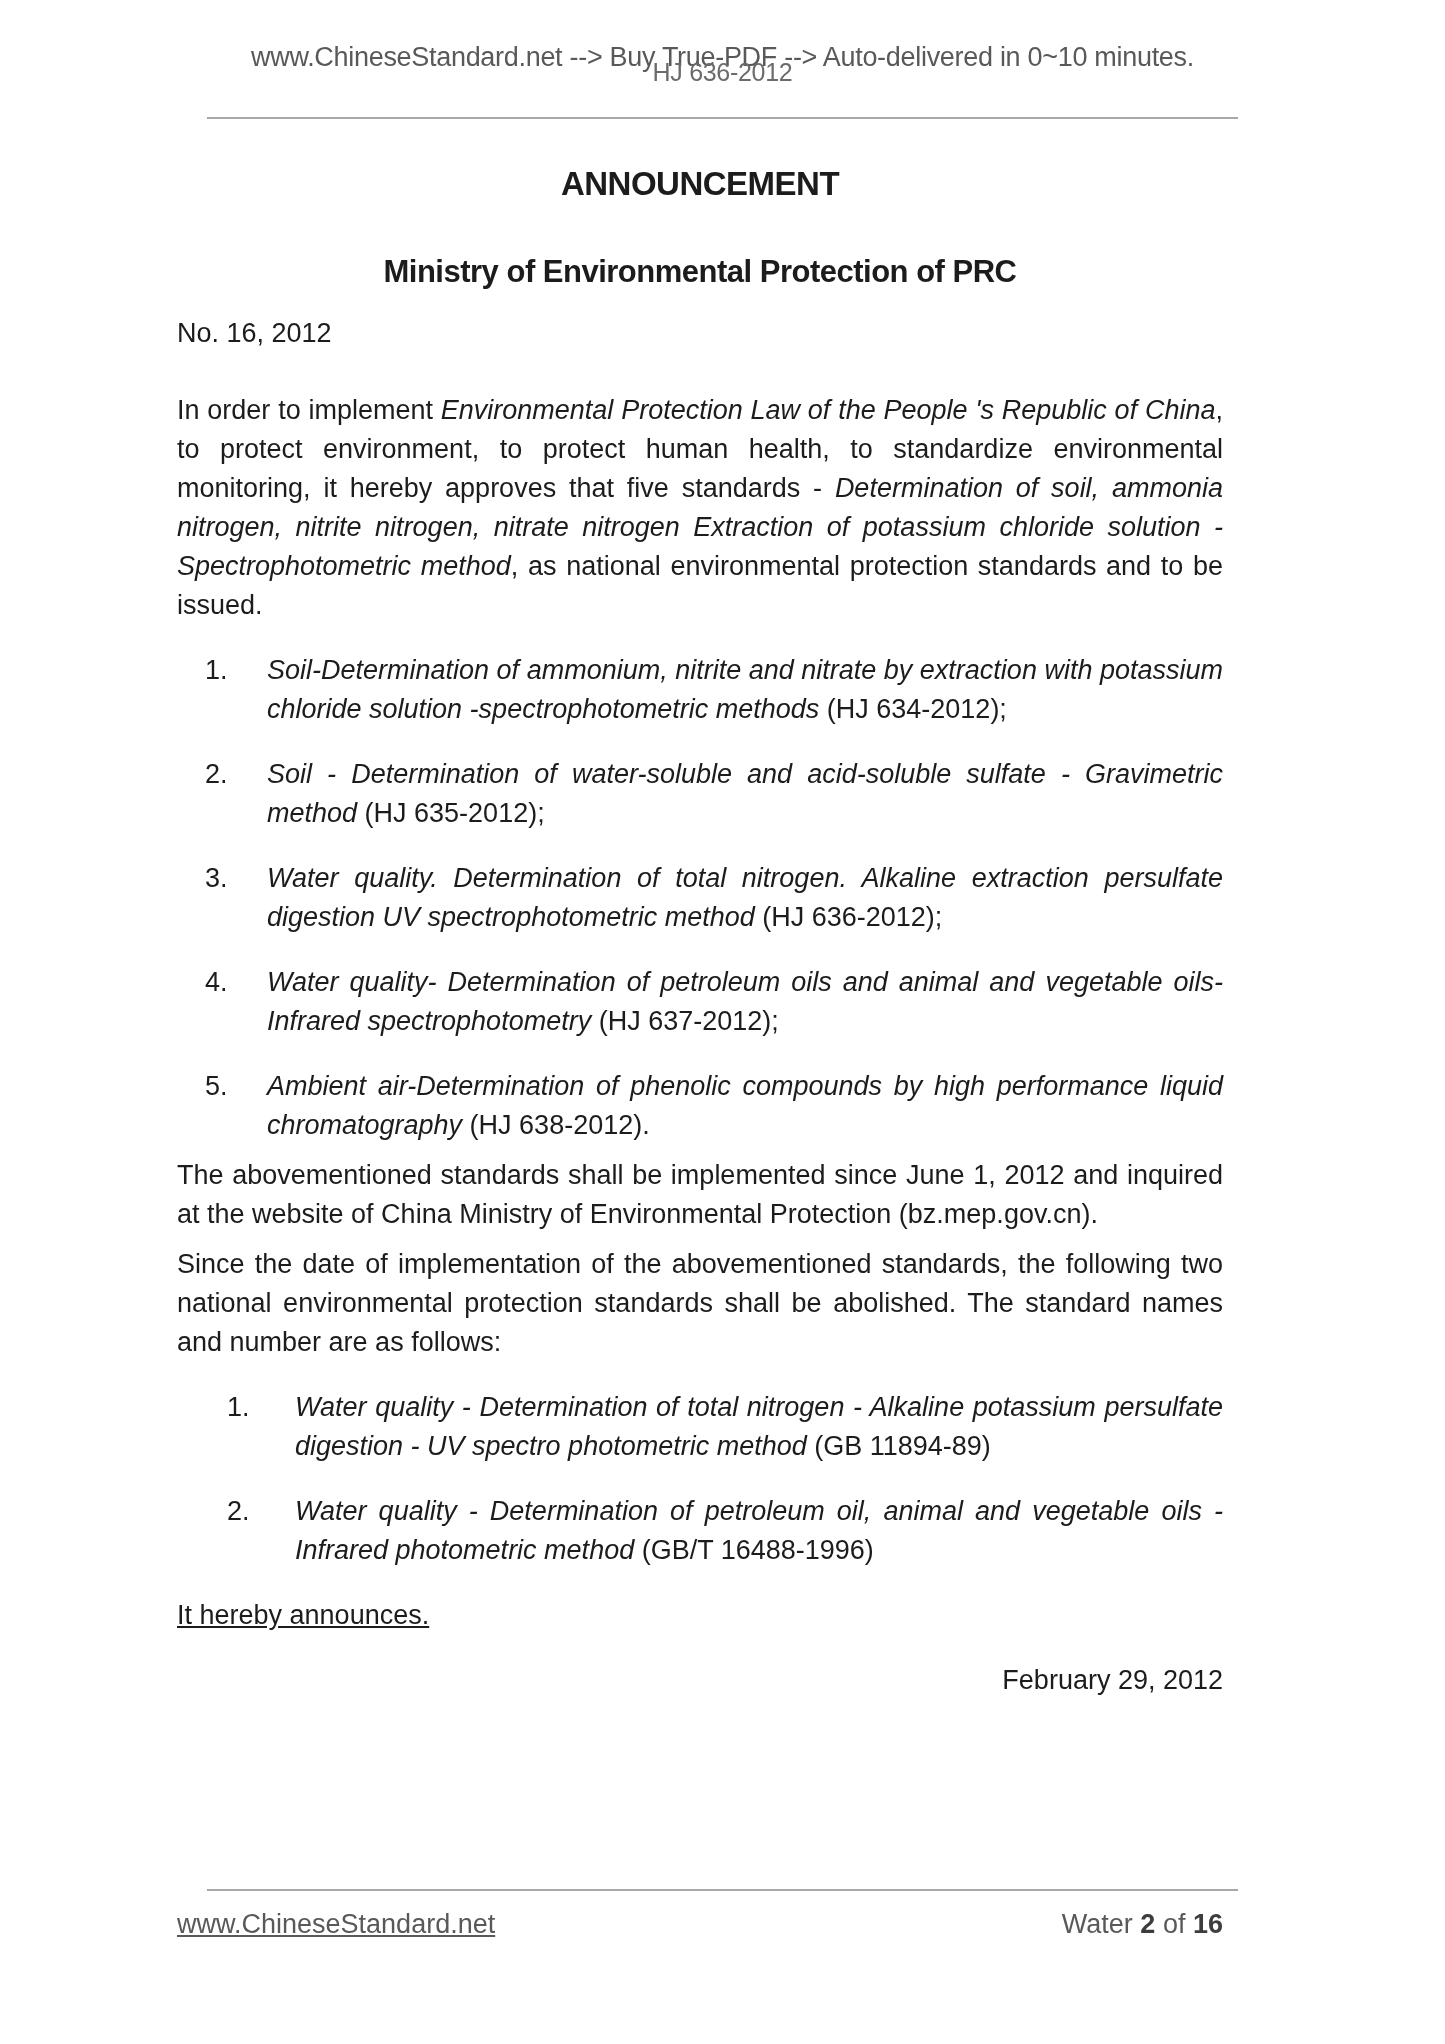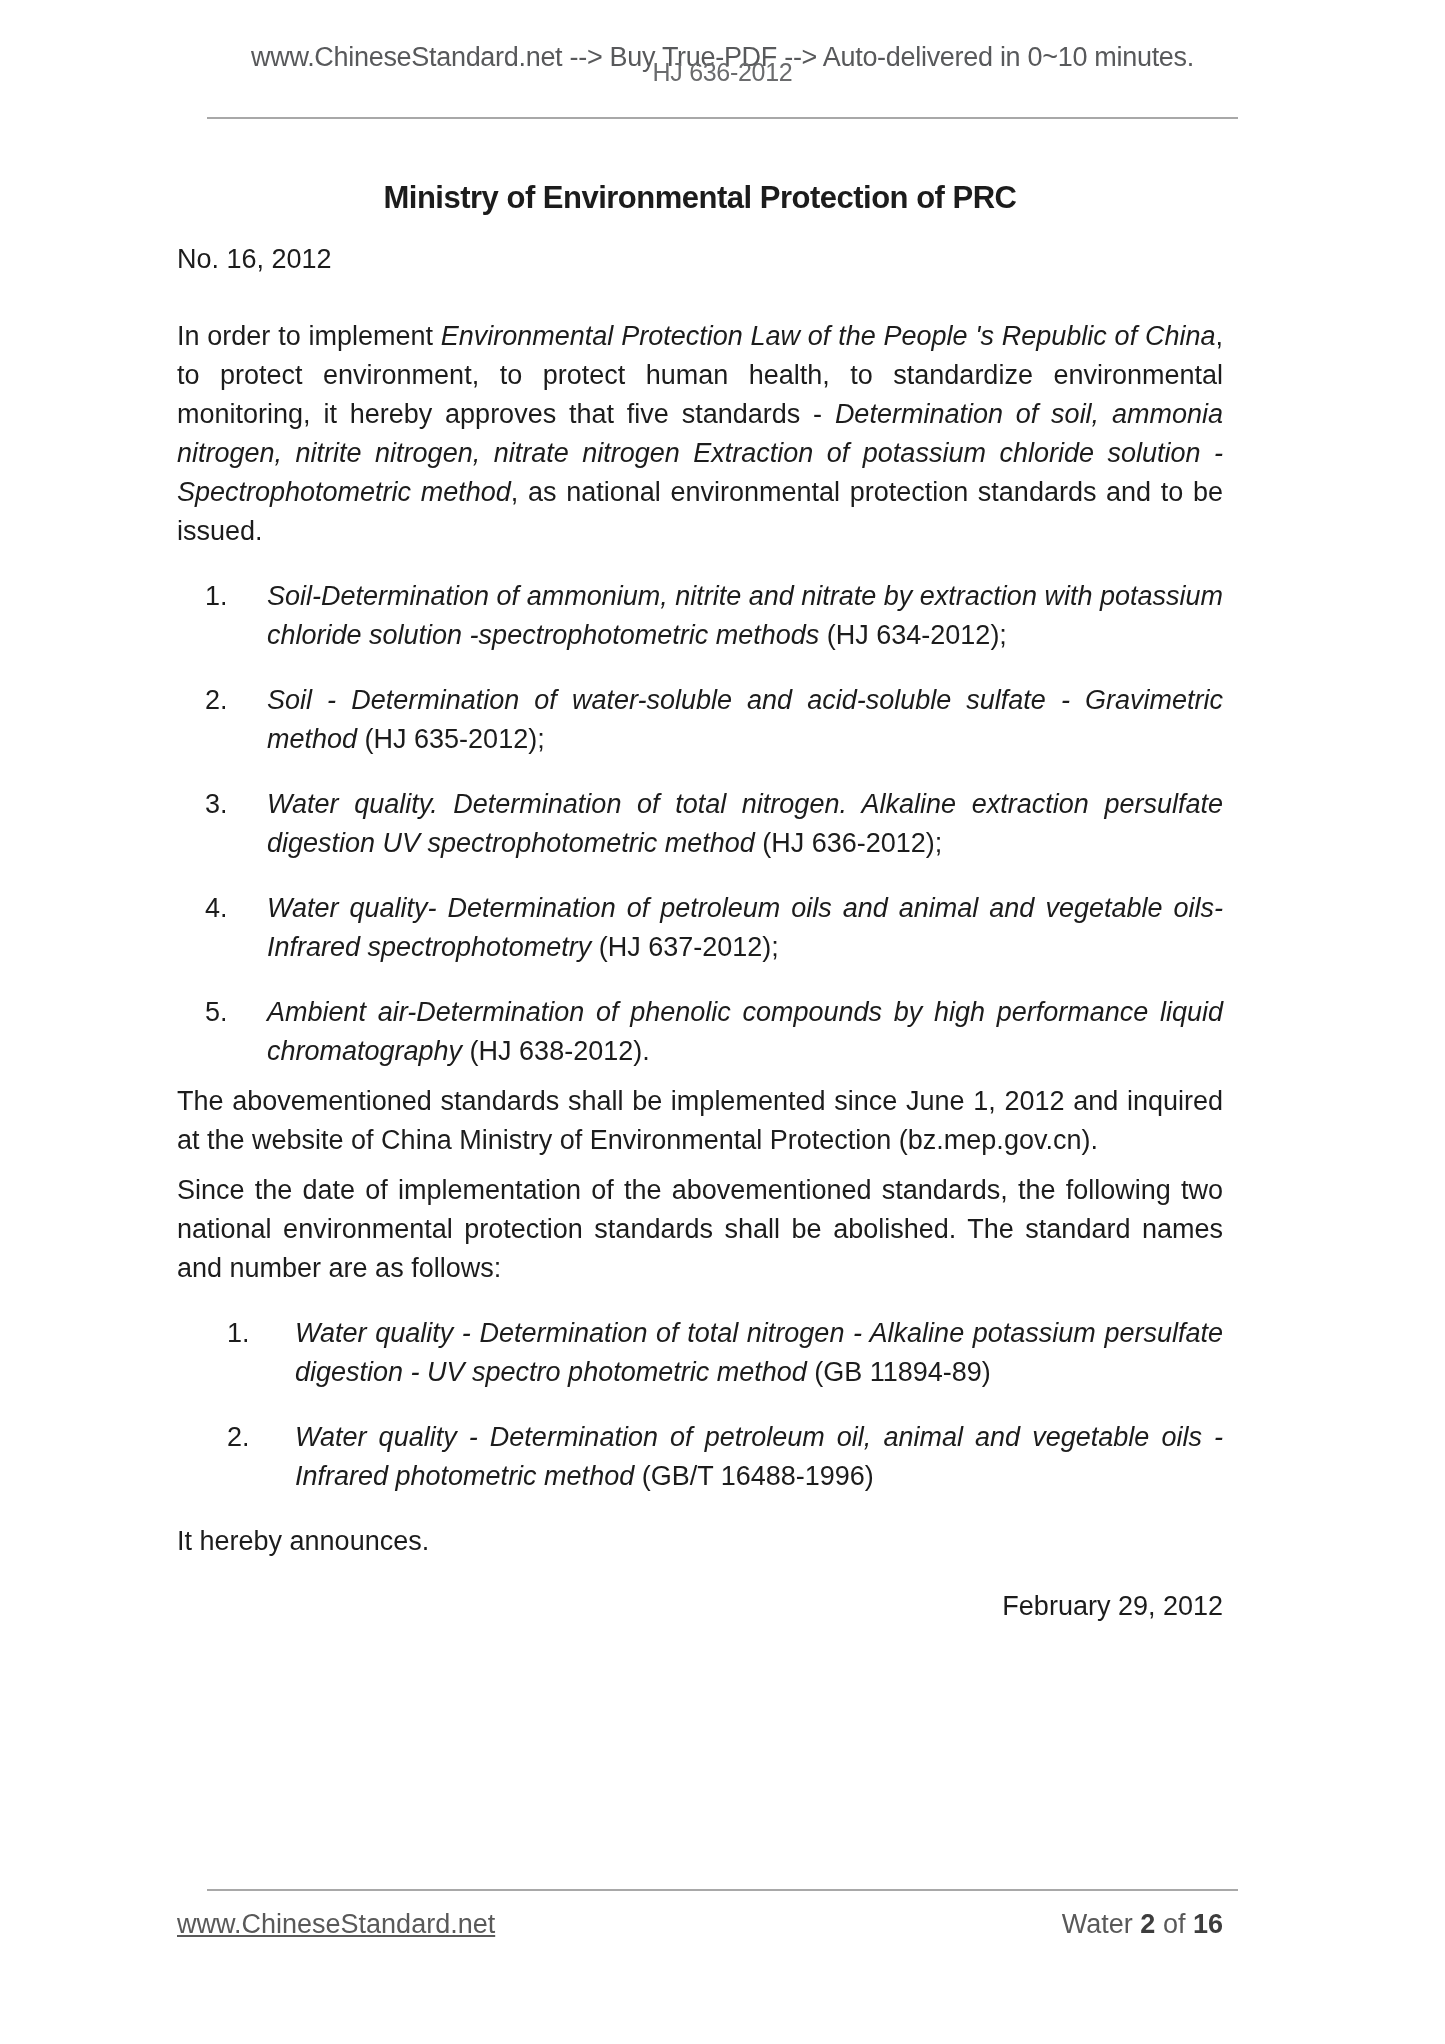--- a/index.html
+++ b/index.html
@@ -81,21 +81,21 @@
   .item {
     position: relative;
     margin: 26px 0 0 0;
     padding-left: 90px;
     text-align: justify;
   }
   .item .num { position: absolute; left: 28px; top: 0; font-style: normal; }
   .list2 .item { padding-left: 118px; }
   .list2 .item .num { left: 50px; }
   .i { font-style: italic; }
-  .closing { margin: 26px 0 16px 0; text-align: left; }
+  .closing { margin: 26px 0 16px 0; text-align: left; text-decoration: underline; }
   .date-line { margin: 26px 0 0 0; text-align: right; }
 
   
   .footer {
     position: absolute;
     top: 1905px;
     left: 177px;
     width: 1046px;
     display: flex;
     justify-content: space-between;
@@ -114,20 +114,21 @@
 </head>
 <body>
 
 <div class="page">
 
   <div class="banner">www.ChineseStandard.net --&gt; Buy True-PDF --&gt; Auto-delivered in 0~10 minutes.</div>
   <div class="watermark">HJ 636-2012</div>
   <div class="rule rule-top"></div>
 
   <div class="content">
+    <div class="title">ANNOUNCEMENT</div>
     <div class="issuer">Ministry of Environmental Protection of PRC</div>
     <div class="doc-no">No. 16, 2012</div>
 
     <p class="para para-first"><span>In order to implement </span><span class="i">Environmental Protection Law of the People 's Republic of China</span><span>, to protect environment, to protect human health, to standardize environmental monitoring, it hereby approves that five standards - </span><span class="i">Determination of soil, ammonia nitrogen, nitrite nitrogen, nitrate nitrogen Extraction of potassium chloride solution - Spectrophotometric method</span><span>, as national environmental protection standards and to be issued.</span></p>
 
 
     <div class="list1">
       <div class="item">
         <span class="num">1.</span><span><span class="i">Soil-Determination of ammonium, nitrite and nitrate by extraction with potassium chloride solution -spectrophotometric methods</span><span> (HJ 634-2012);</span></span>
       </div>

